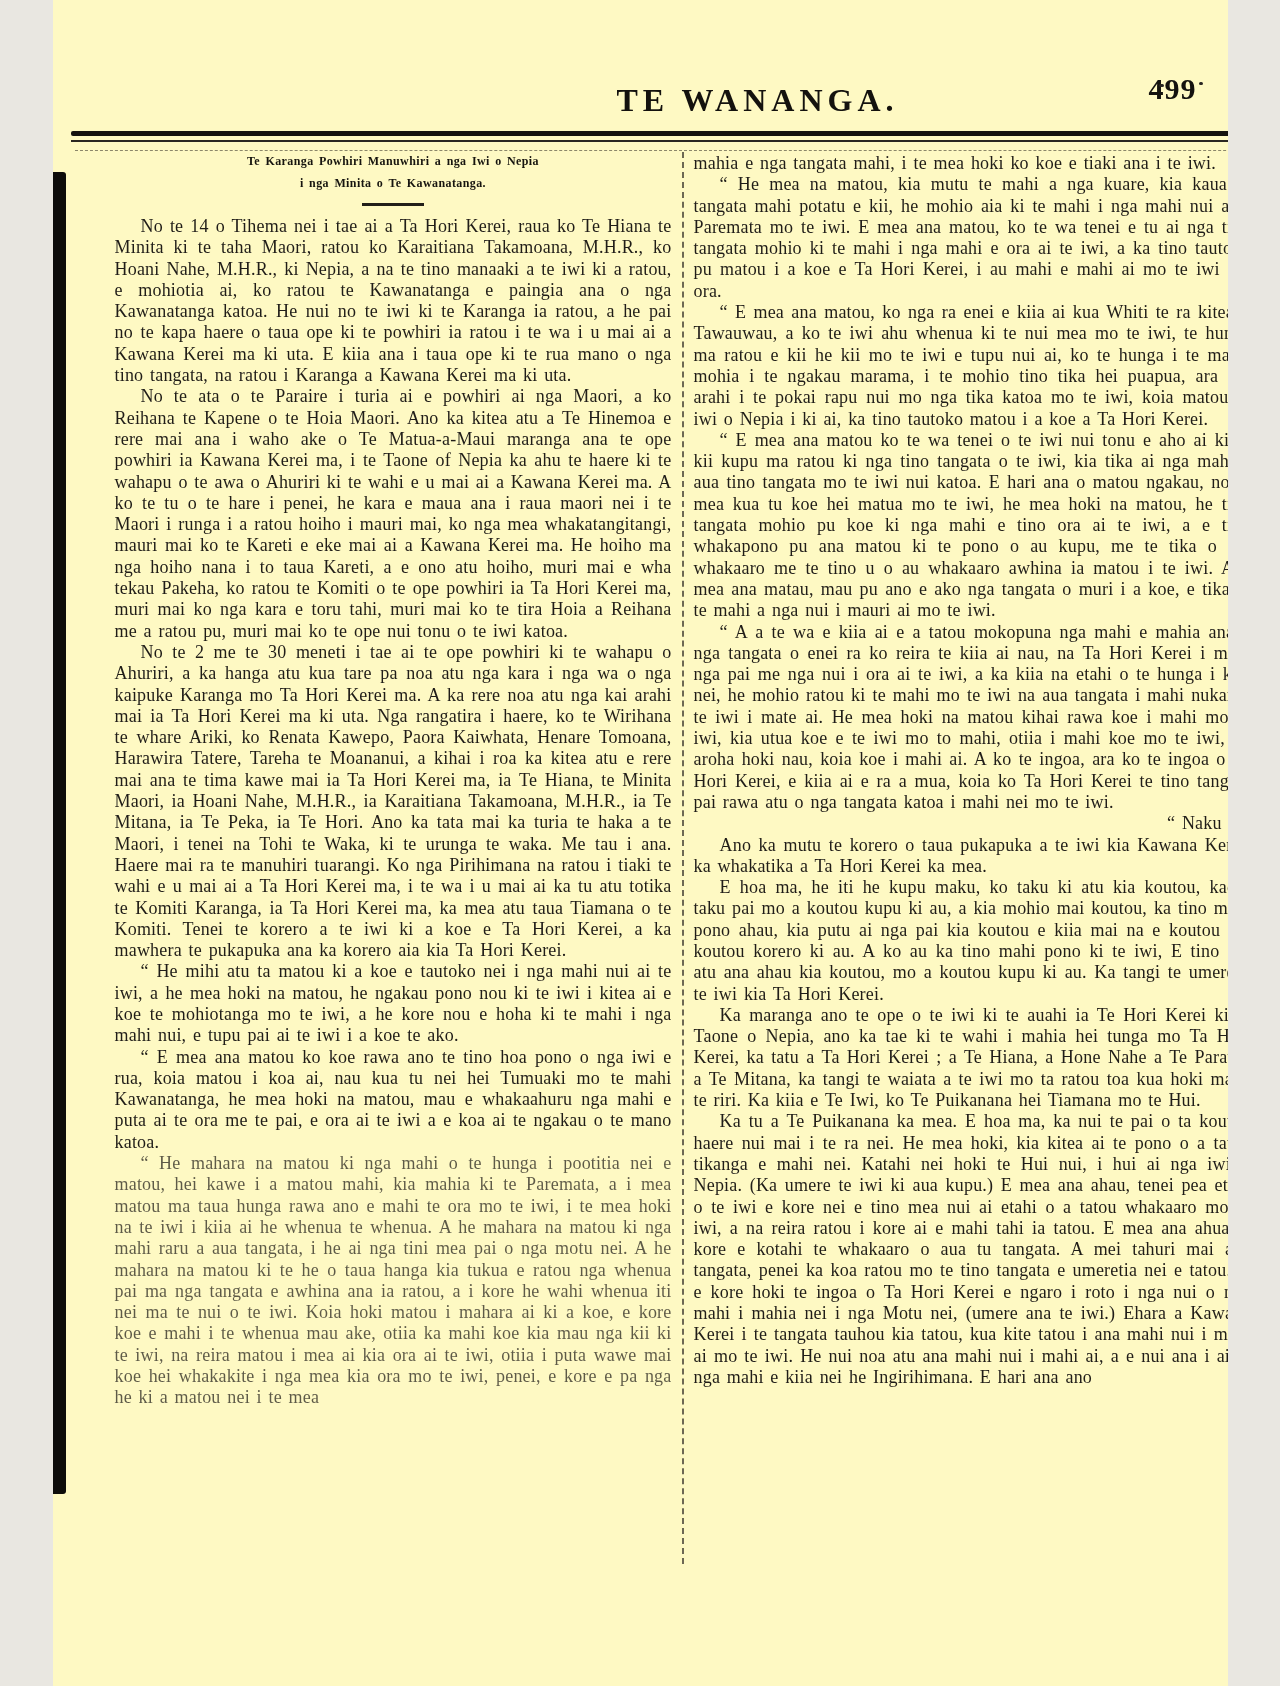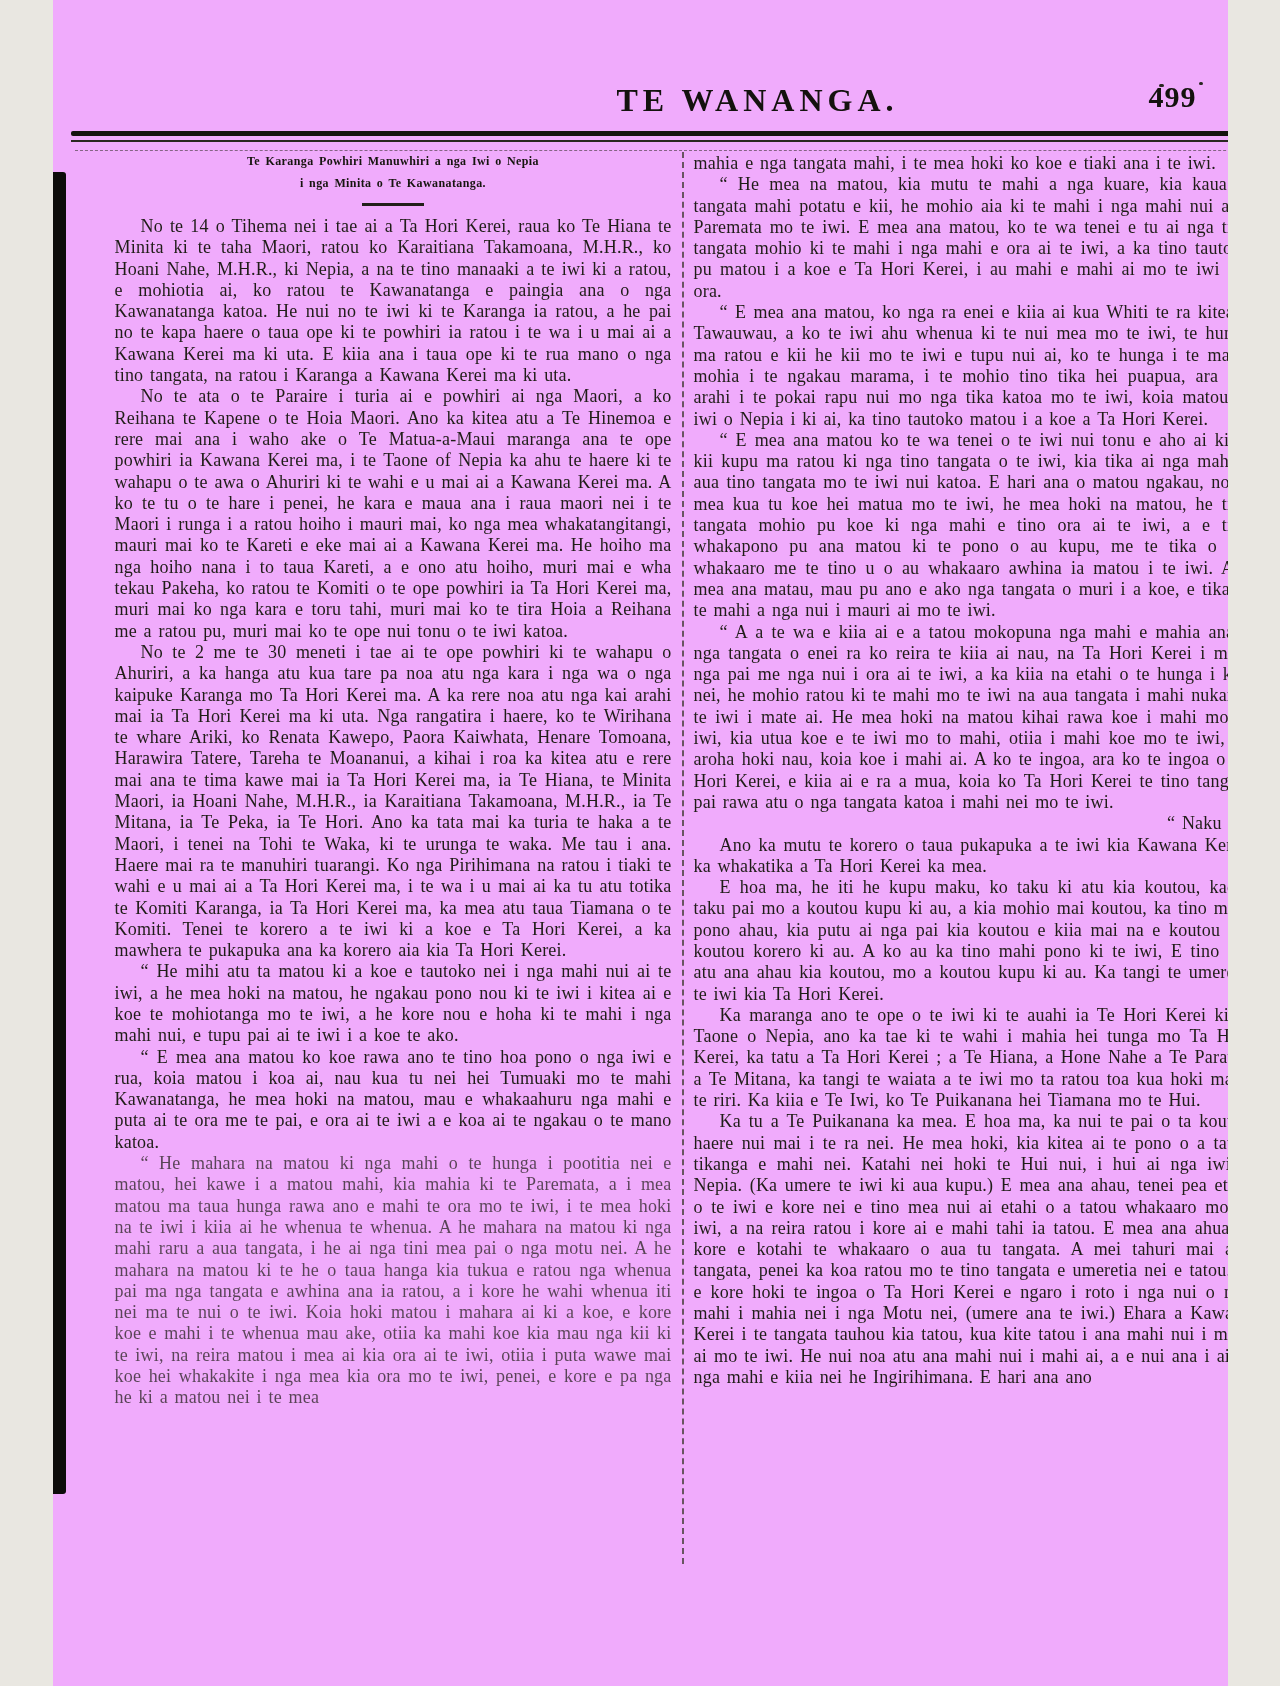--- a/index.html
+++ b/index.html
@@ -1,38 +1,38 @@
 <!DOCTYPE html>
 <html><head>
 <meta charset="utf-8">
 <style>
   html,body{margin:0;padding:0;background:#e9e7e1;}
   .page{
     position:relative;
     width:1175px;height:1686px;
     margin:0 auto;
-    background:#f0abfc;
+    background:#fef9c3;
     overflow:hidden;
     font-family:"Liberation Serif","DejaVu Serif",serif;
     color:#201d18;
   }
   
   .edge-bar{
     position:absolute;left:0;top:172px;width:13px;height:1322px;
     background:#0d0c0a;border-radius:0 3px 3px 0;
   }
   .speck{position:absolute;background:#2a2722;border-radius:2px;}
   .masthead{
     position:absolute;top:82px;left:0;width:1280px;
     text-align:center;padding-left:130px;box-sizing:border-box;
     font-size:32px;font-weight:bold;letter-spacing:5px;
     color:#14120e;
   }
   .page-number{
-    position:absolute;top:80px;left:1096px;
+    position:absolute;top:72px;left:1096px;
     font-size:30px;font-weight:bold;letter-spacing:1px;color:#14120e;
   }
   .double-rule{position:absolute;top:131px;left:18px;width:1244px;}
   .double-rule .thick{height:5px;background:#15130f;border-radius:2px;}
   .double-rule .thin{height:2px;background:#2a2721;margin-top:4px;}
   .broken-rule{
     position:absolute;top:150px;left:22px;width:1236px;height:0;
     border-top:1px dashed rgba(45,41,33,.55);
   }
   .col-divider{

